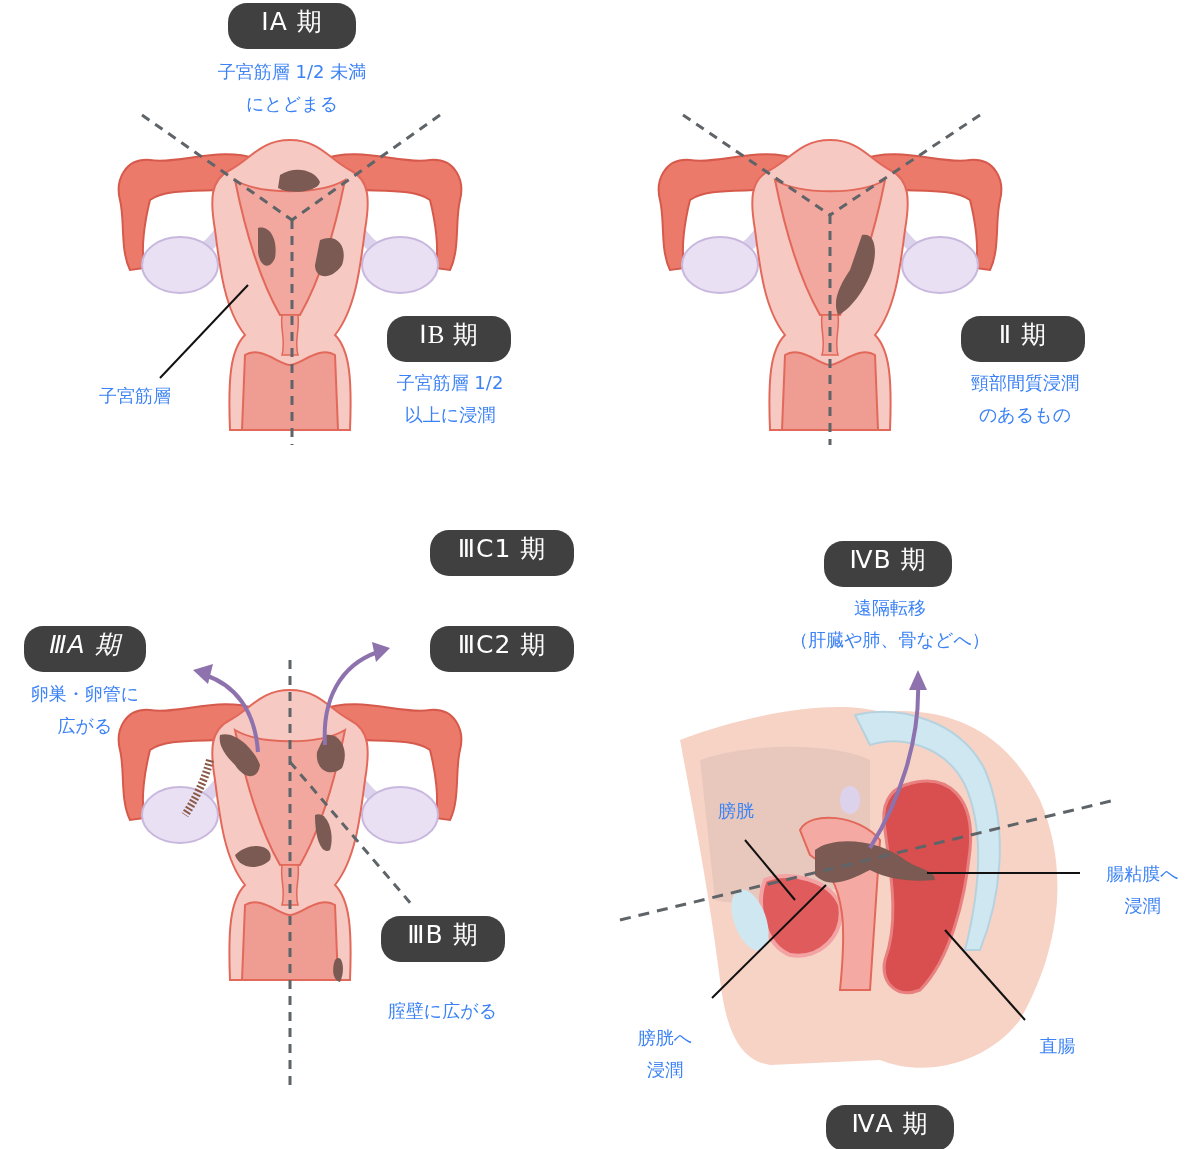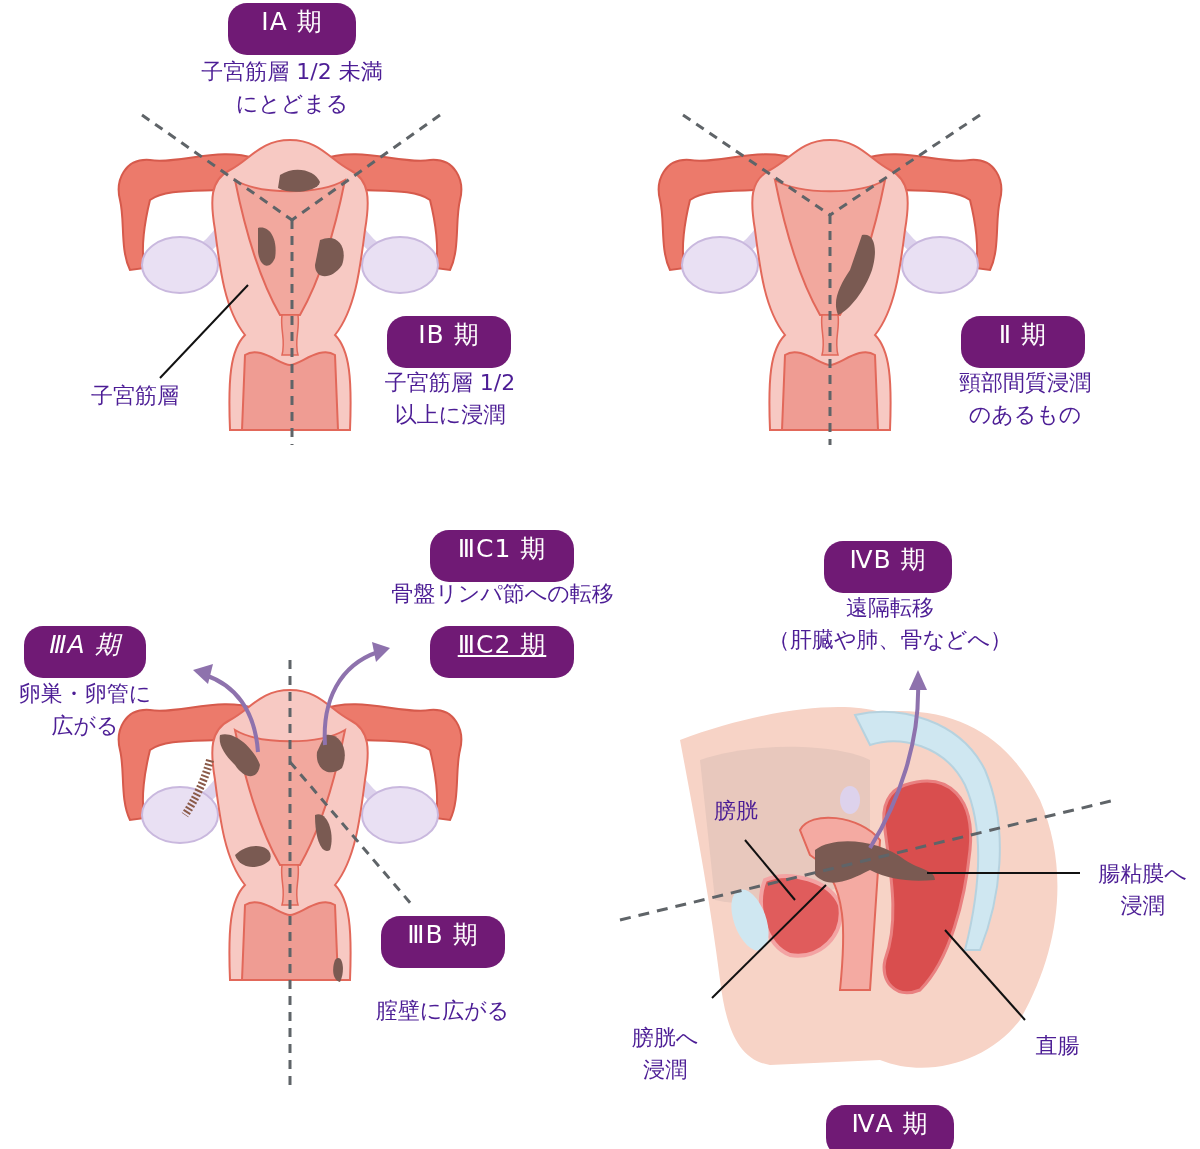--- a/index.html
+++ b/index.html
@@ -1,23 +1,23 @@
 <!DOCTYPE html>
 <html><head>
   <meta charset="utf-8">
   <style>
     html, body { margin: 0; padding: 0; background: #ffffff; }
     body { width: 1200px; height: 1149px; position: relative; overflow: hidden;
            font-family: "DejaVu Sans", "Liberation Sans", sans-serif; color: #1a1a1a; }
     .canvas { position: absolute; left: 0; top: 0; width: 1200px; height: 1149px; }
-    .badge { position: absolute; height: 52px; line-height: 38px; border-radius: 19px;
-             background: #701a75; color: #ffffff; font-size: 25px; text-align: center;
+    .badge { position: absolute; height: 46px; line-height: 38px; border-radius: 19px;
+             background: #404040; color: #ffffff; font-size: 25px; text-align: center;
              letter-spacing: 1px; white-space: nowrap; }
-    .label { position: absolute; font-size: 22px; line-height: 32px; text-align: center;
-             white-space: pre-line; color: #4c1d95; }
+    .label { position: absolute; font-size: 18px; line-height: 32px; text-align: center;
+             white-space: pre-line; color: #3b82f6; }
     svg { position: absolute; left: 0; top: 0; }
   </style>
 </head>
 <body>
 
 <div class="canvas">
 
   <svg width="1200" height="1149" viewBox="0 0 1200 1149">
     <defs>
       <g id="uterus">
@@ -108,34 +108,33 @@
         <line x1="927" y1="873" x2="1080" y2="873"></line>
         <line x1="945" y1="930" x2="1025" y2="1020"></line>
       </g>
     </g>
   </svg>
 
   <div class="badge" style="left:228px; top:3px; width:128px;">ⅠA 期</div>
   <div class="label" style="left:150px; top:56px; width:284px;">子宮筋層 1/2 未満
 にとどまる</div>
 
-  <div class="badge" style="left:387px; top:316px; width:124px;">ⅠB 期</div>
+  <div class="badge" style="left:387px; top:316px; width:124px;font-family:Liberation Serif, serif;">ⅠB 期</div>
   <div class="label" style="left:360px; top:367px; width:180px;">子宮筋層 1/2
 以上に浸潤</div>
 
   <div class="label" style="left:70px; top:380px; width:130px;">子宮筋層</div>
 
   <div class="badge" style="left:961px; top:316px; width:124px;">Ⅱ 期</div>
   <div class="label" style="left:930px; top:367px; width:190px;">頸部間質浸潤
 のあるもの</div>
 
   <div class="badge" style="left:430px; top:530px; width:144px;">ⅢC1 期</div>
-  <div class="label" style="left:365px; top:578px; width:275px;">骨盤リンパ節への転移</div>
 
-  <div class="badge" style="left:430px; top:626px; width:144px;text-decoration:underline;">ⅢC2 期</div>
+  <div class="badge" style="left:430px; top:626px; width:144px;">ⅢC2 期</div>
 
   <div class="badge" style="left:24px; top:626px; width:122px;font-style:italic;">ⅢA 期</div>
   <div class="label" style="left:0px; top:678px; width:170px;">卵巣・卵管に
 広がる</div>
 
 
   <div class="badge" style="left:381px; top:916px; width:124px;">ⅢB 期</div>
   <div class="label" style="left:360px; top:995px; width:165px;">腟壁に広がる</div>
 
   <div class="badge" style="left:824px; top:541px; width:128px;">ⅣB 期</div>

